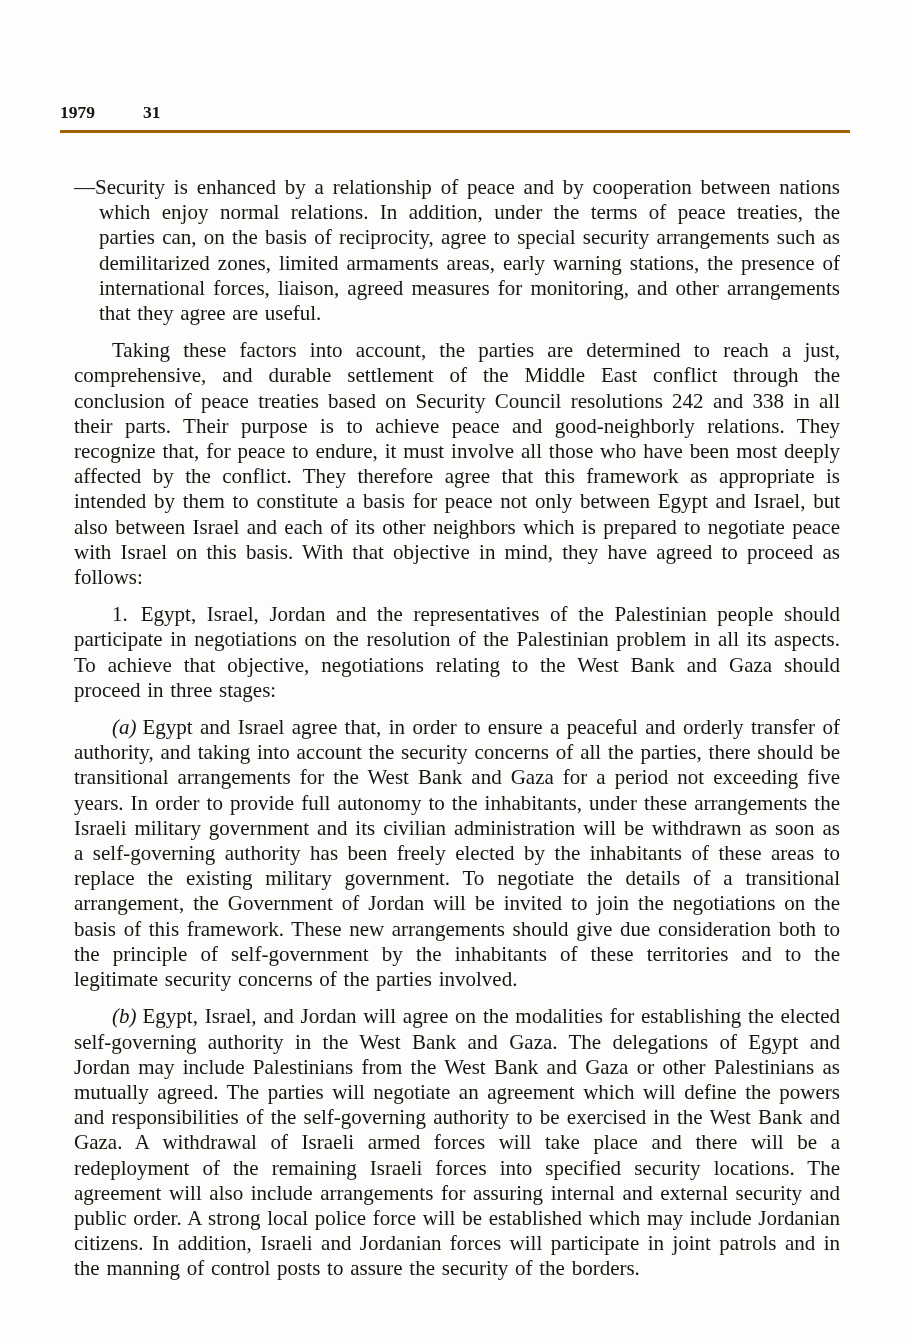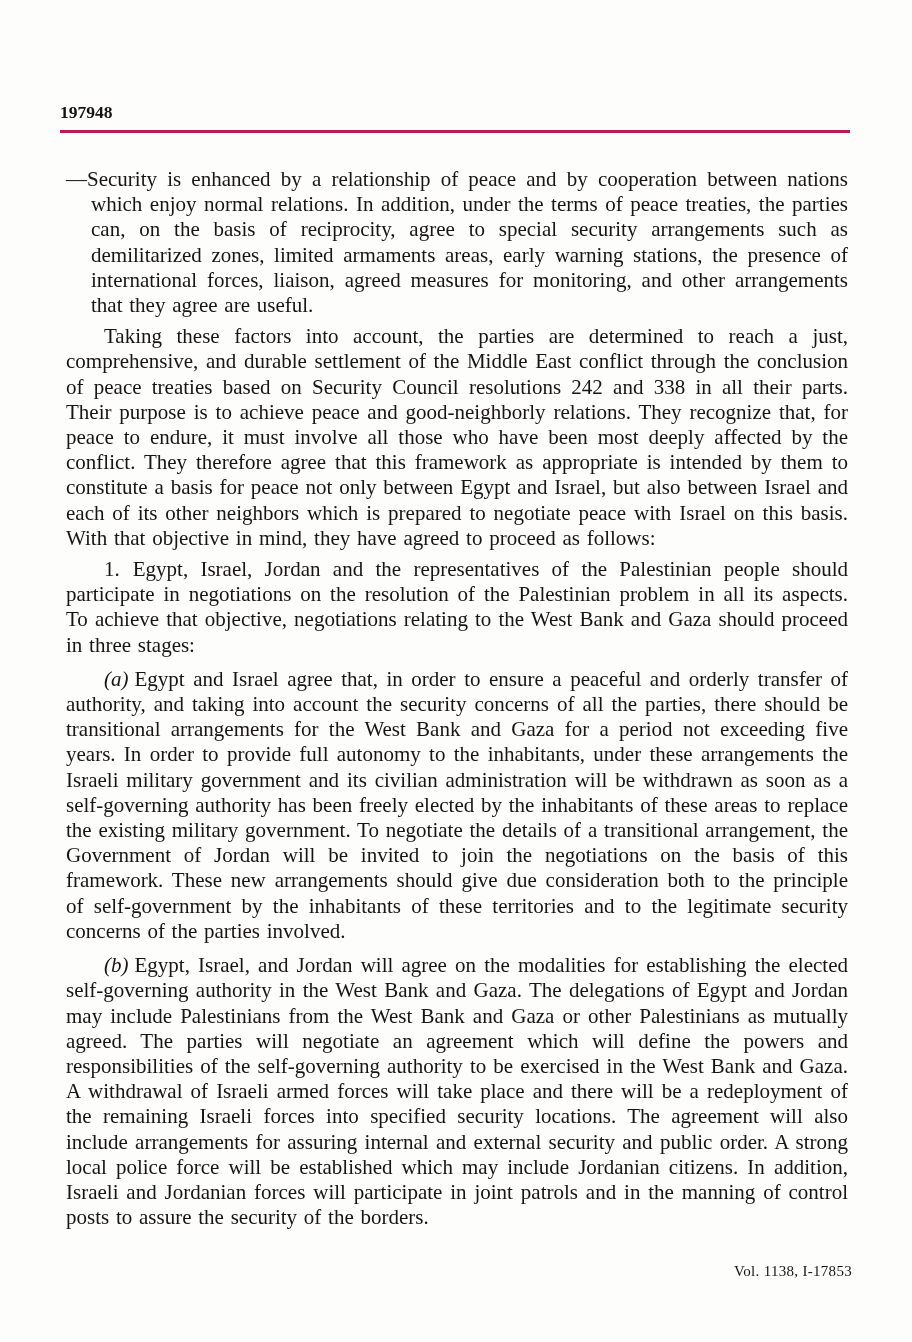--- a/index.html
+++ b/index.html
@@ -21,21 +21,22 @@
   .running-head {
     position: absolute;
     top: 102px;
     left: 60px;
     width: 790px;
     display: flex;
     align-items: baseline;
     font-weight: bold;
     font-size: 17.5px;
     padding-bottom: 7px;
-    border-bottom: 3px solid #be185d;
+    border-bottom: 3px solid #a16207;
+    gap: 48px;
   }
   .running-head .year   { flex: 0 0 auto; }
   .running-head .titles {
     flex: 1 1 auto;
     text-align: center;
     letter-spacing: 0.2px;
   }
   .running-head .titles .sep {
     display: inline-block;
     margin: 0 10px;
@@ -47,21 +48,21 @@
   .treaty-body {
     position: absolute;
     top: 163px;
     left: 62px;
     width: 790px;
     font-size: 21px;
     line-height: 25.2px;
     text-align: justify;
     word-spacing: 1.5px;
   }
-  p { margin: 4px; }
+  p { margin: 12px; }
   .hang-dash {
     padding-left: 25px;
     text-indent: -25px;
   }
   .center-head {
     margin-top: 41px;
     text-align: center;
     text-indent: 0;
   }
   .smallcaps {
@@ -89,36 +90,33 @@
     padding-right: 6px;
   }
 </style>
 </head>
 <body>
 
 <div class="page">
 
   <header class="running-head">
     <span class="year">1979</span>
-    <span class="pagenum">48</span>
+    <span class="pagenum">31</span>
   </header>
 
   <main class="treaty-body">
 
     <p class="hang-dash"><span>—</span><span>Security is enhanced by a relationship of peace and by cooperation between nations which enjoy normal relations. In addition, under the terms of peace treaties, the parties can, on the basis of reciprocity, agree to special security arrangements such as demilitarized zones, limited armaments areas, early warning stations, the presence of international forces, liaison, agreed measures for monitoring, and other arrangements that they agree are useful.</span></p>
 
 
     <p class="first-indent after-head">Taking these factors into account, the parties are determined to reach a just, comprehensive, and durable settlement of the Middle East conflict through the conclusion of peace treaties based on Security Council resolutions 242 and 338 in all their parts. Their purpose is to achieve peace and good-neighborly relations. They recognize that, for peace to endure, it must involve all those who have been most deeply affected by the conflict. They therefore agree that this framework as appropriate is intended by them to constitute a basis for peace not only between Egypt and Israel, but also between Israel and each of its other neighbors which is prepared to negotiate peace with Israel on this basis. With that objective in mind, they have agreed to proceed as follows:</p>
 
 
     <p class="first-indent after-head"><span class="marker-num">1.</span><span>Egypt, Israel, Jordan and the representatives of the Palestinian people should participate in negotiations on the resolution of the Palestinian problem in all its aspects. To achieve that objective, negotiations relating to the West Bank and Gaza should proceed in three stages:</span></p>
 
     <p class="first-indent para-gap"><span class="marker-lit">(a)</span><span>Egypt and Israel agree that, in order to ensure a peaceful and orderly transfer of authority, and taking into account the security concerns of all the parties, there should be transitional arrangements for the West Bank and Gaza for a period not exceeding five years. In order to provide full autonomy to the inhabitants, under these arrangements the Israeli military government and its civilian administration will be withdrawn as soon as a self-governing authority has been freely elected by the inhabitants of these areas to replace the existing military government. To negotiate the details of a transitional arrangement, the Government of Jordan will be invited to join the negotiations on the basis of this framework. These new arrangements should give due consideration both to the principle of self-government by the inhabitants of these territories and to the legitimate security concerns of the parties involved.</span></p>
 
     <p class="first-indent para-gap"><span class="marker-lit">(b)</span><span>Egypt, Israel, and Jordan will agree on the modalities for establishing the elected self-governing authority in the West Bank and Gaza. The delegations of Egypt and Jordan may include Palestinians from the West Bank and Gaza or other Palestinians as mutually agreed. The parties will negotiate an agreement which will define the powers and responsibilities of the self-governing authority to be exercised in the West Bank and Gaza. A withdrawal of Israeli armed forces will take place and there will be a redeployment of the remaining Israeli forces into specified security locations. The agreement will also include arrangements for assuring internal and external security and public order. A strong local police force will be established which may include Jordanian citizens. In addition, Israeli and Jordanian forces will participate in joint patrols and in the manning of control posts to assure the security of the borders.</span></p>
 
   </main>
 
-  <footer class="page-footer">
-    <span>Vol. 1138, I-17853</span>
-  </footer>
 
 </div>
 
 </body></html>

